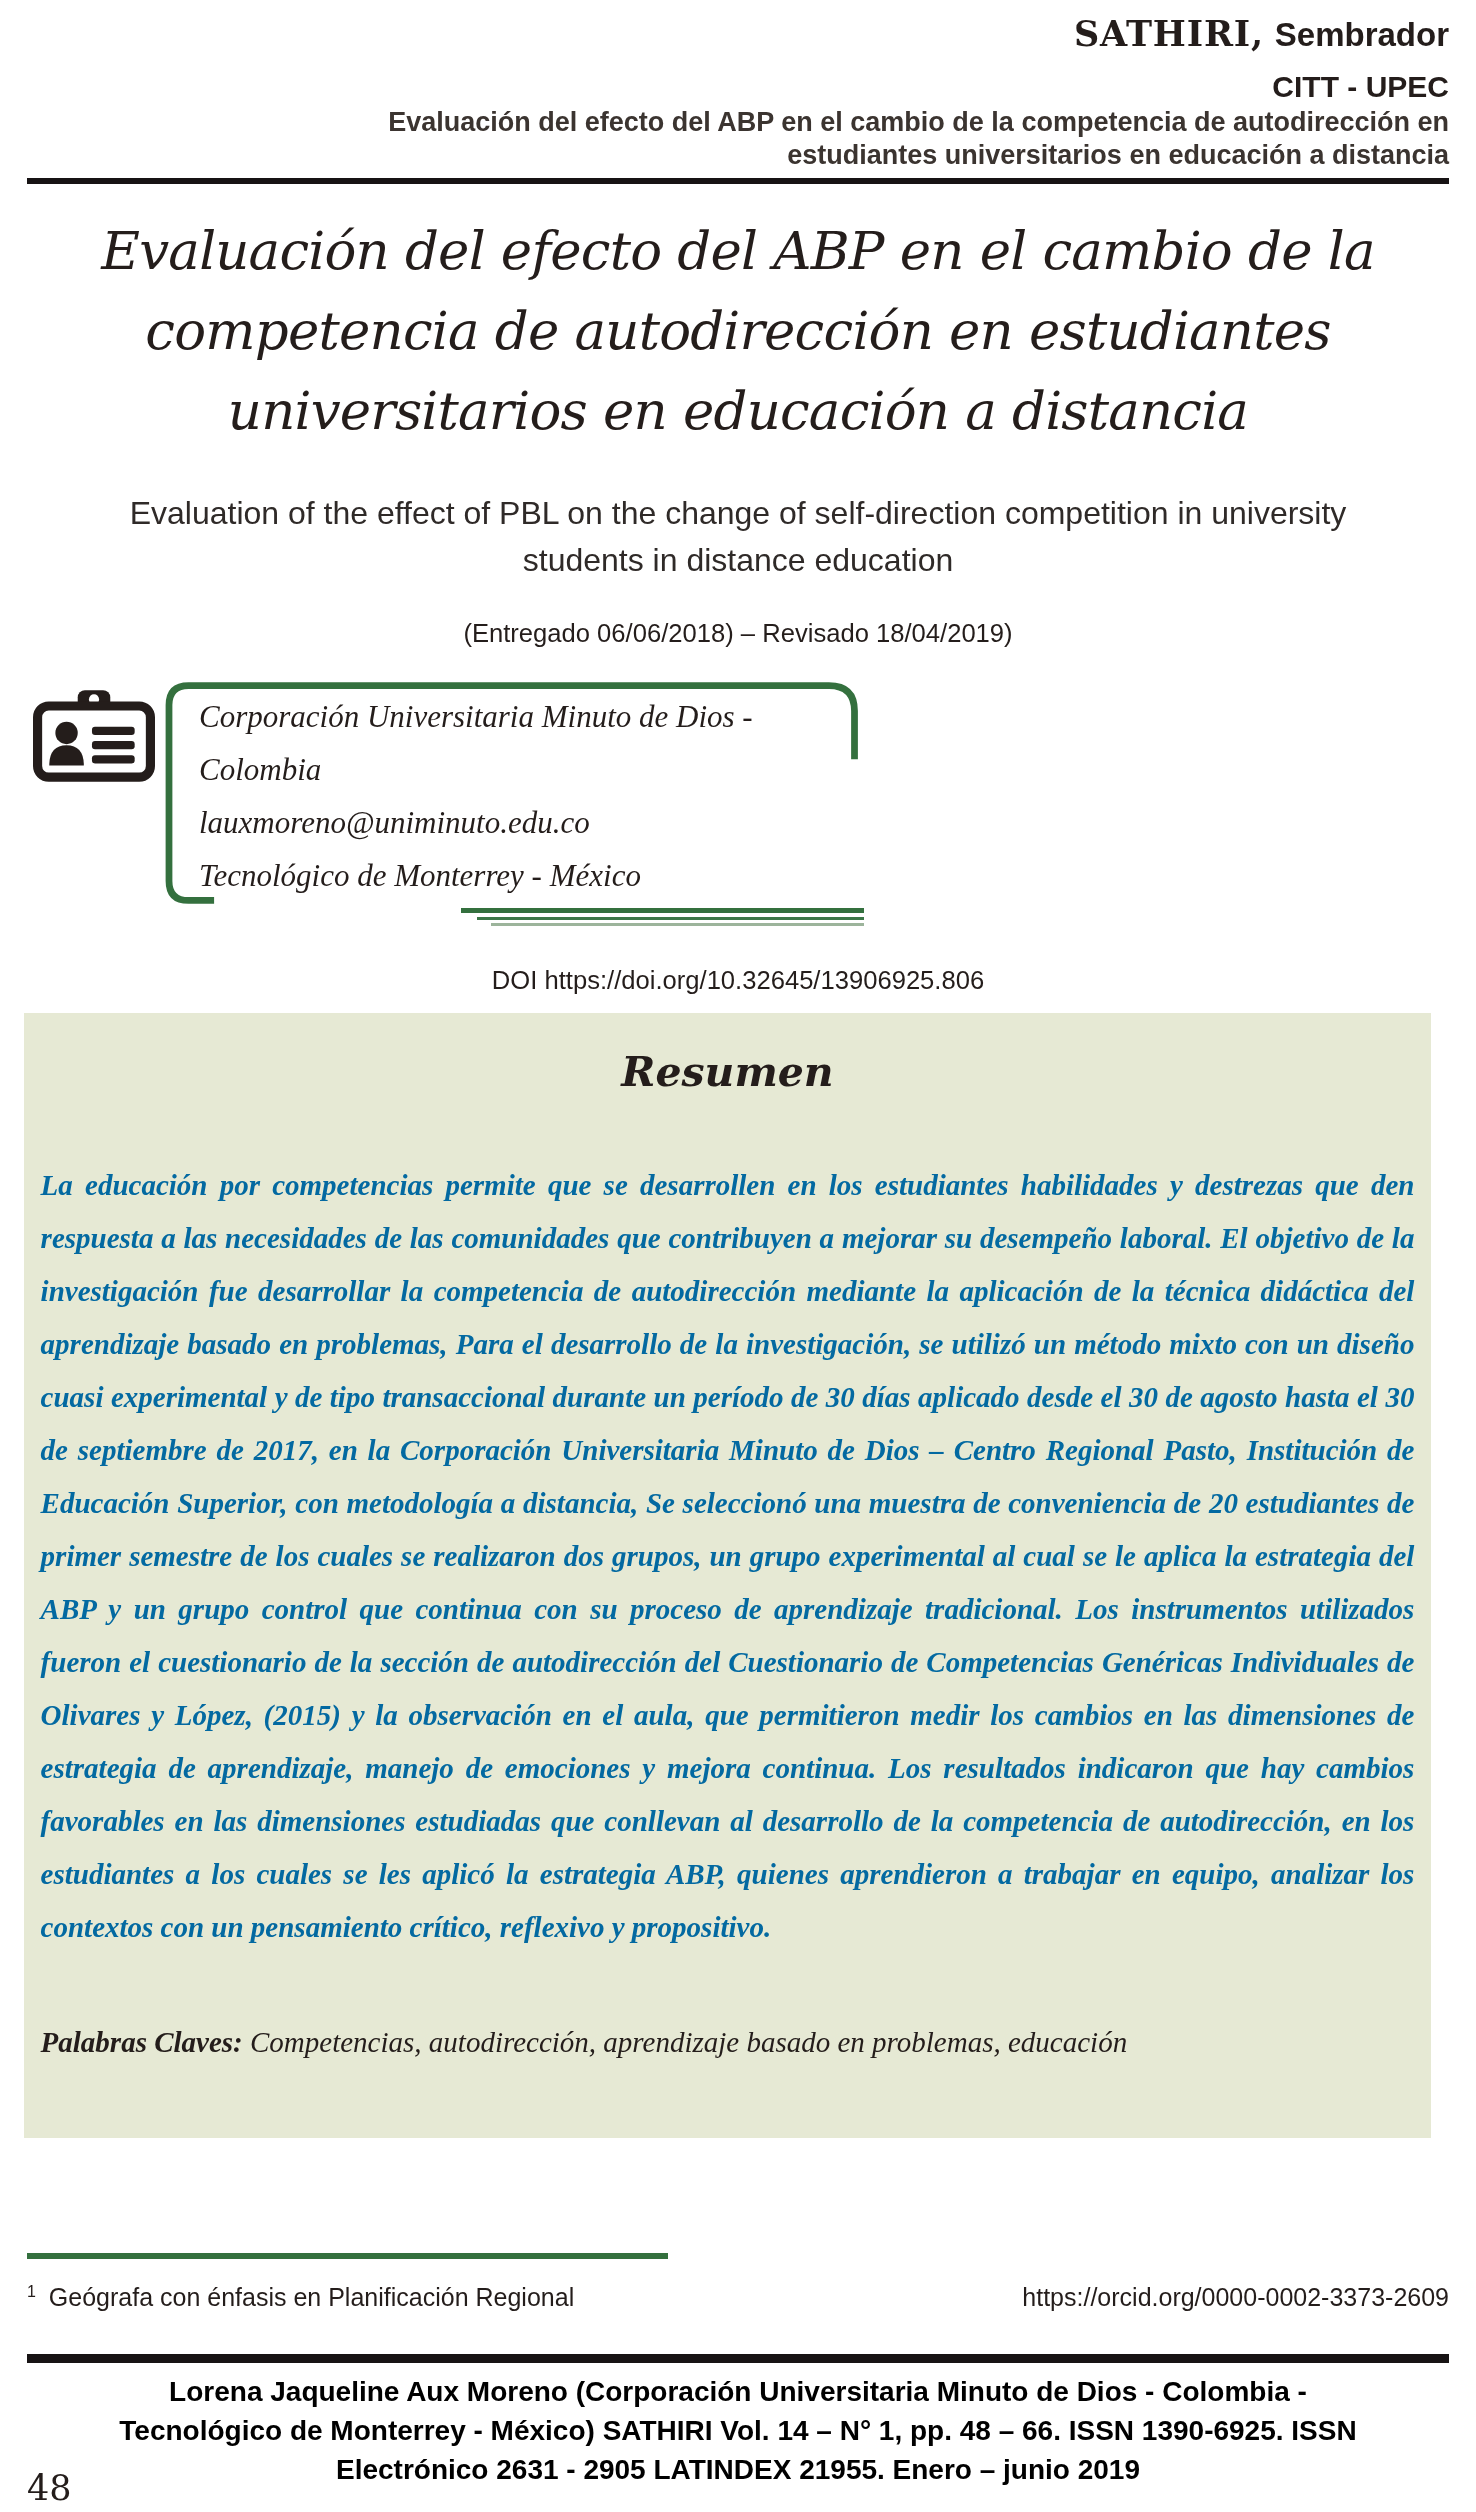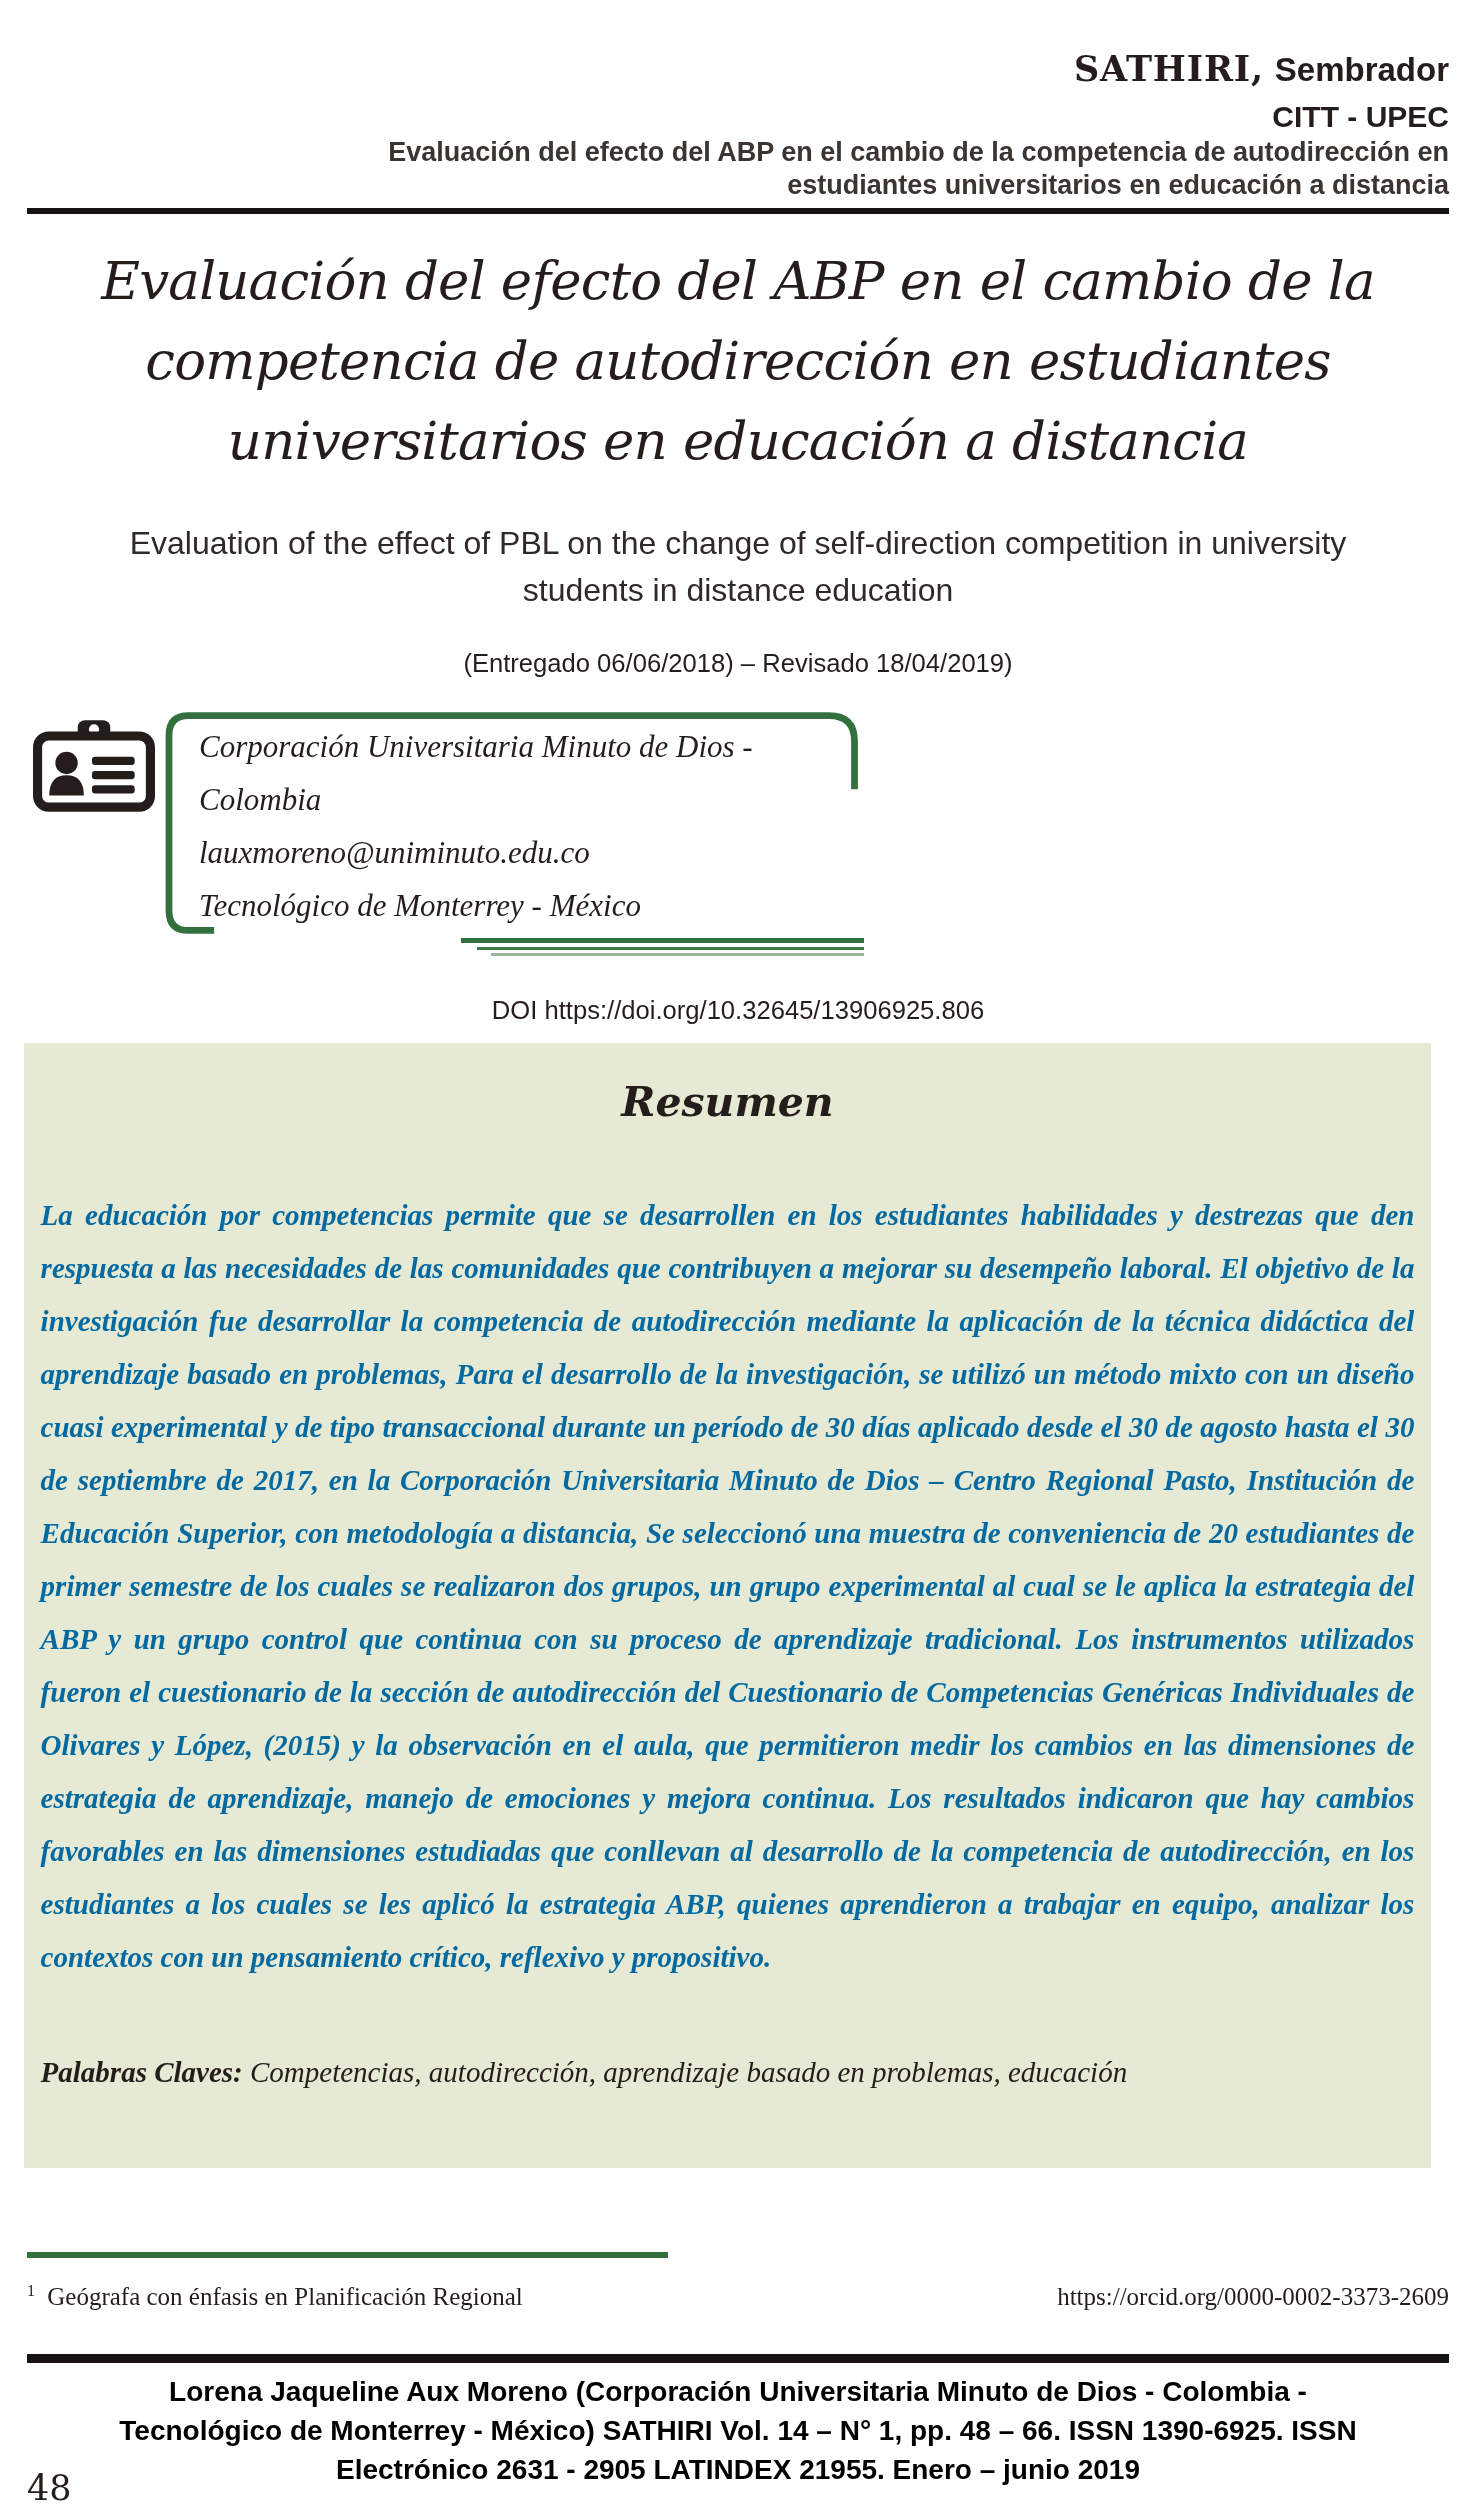--- a/index.html
+++ b/index.html
@@ -8,21 +8,21 @@
     width:1476px;height:2512px;
     background:#ffffff;
     color:#241d1b;
     overflow:hidden;
     box-sizing:border-box;
     padding:7.5px 27px 0 27px;
     font-family:"Liberation Sans", sans-serif;
   }
   
   .masthead{text-align:right;}
-  .brand-line{line-height:42px;margin-top:40px;}
+  .brand-line{line-height:52px;}
   .brand-main{
     font-family:"DejaVu Serif", serif;
     font-weight:bold;font-size:35px;letter-spacing:0.8px;color:#241d1b;
   }
   .brand-sub{
     font-family:"Liberation Sans", sans-serif;
     font-weight:bold;font-size:33px;color:#241d1b;margin-left:7.5px;
   }
   .org-line{font-weight:bold;font-size:30px;line-height:38px;color:#241d1b;}
   .running-title{
@@ -82,21 +82,21 @@
     font-family:"Liberation Serif", serif;font-size:29px;line-height:53px;
     margin-top:62px;color:#241d1b;
   }
   .keywords-label{font-weight:bold;font-style:italic;}
   .keywords-text{font-style:italic;}
   
   .bottom-area{position:absolute;left:27px;right:27px;bottom:9px;}
   .footnote-rule{width:641px;height:6px;background:#34703e;}
   .footnote-row{
     display:flex;justify-content:space-between;align-items:baseline;
-    font-size:25px;line-height:32px;margin-top:16.6px;color:#241d1b;font-family:Liberation Serif, serif;
+    font-size:25px;line-height:32px;margin-top:16.6px;color:#241d1b;
   }
   .footnote-left sup{font-size:16px;vertical-align:super;margin-right:6px;}
   .footer-rule{height:9px;background:#171314;margin-top:41px;}
   .citation{
     font-weight:bold;font-size:28px;line-height:39px;text-align:center;
     max-width:1264px;margin:9px auto 14px auto;color:#000000;
   }
   .page-number{
     position:absolute;left:27px;bottom:4.5px;
     font-family:"DejaVu Serif", serif;font-size:35px;color:#241d1b;

